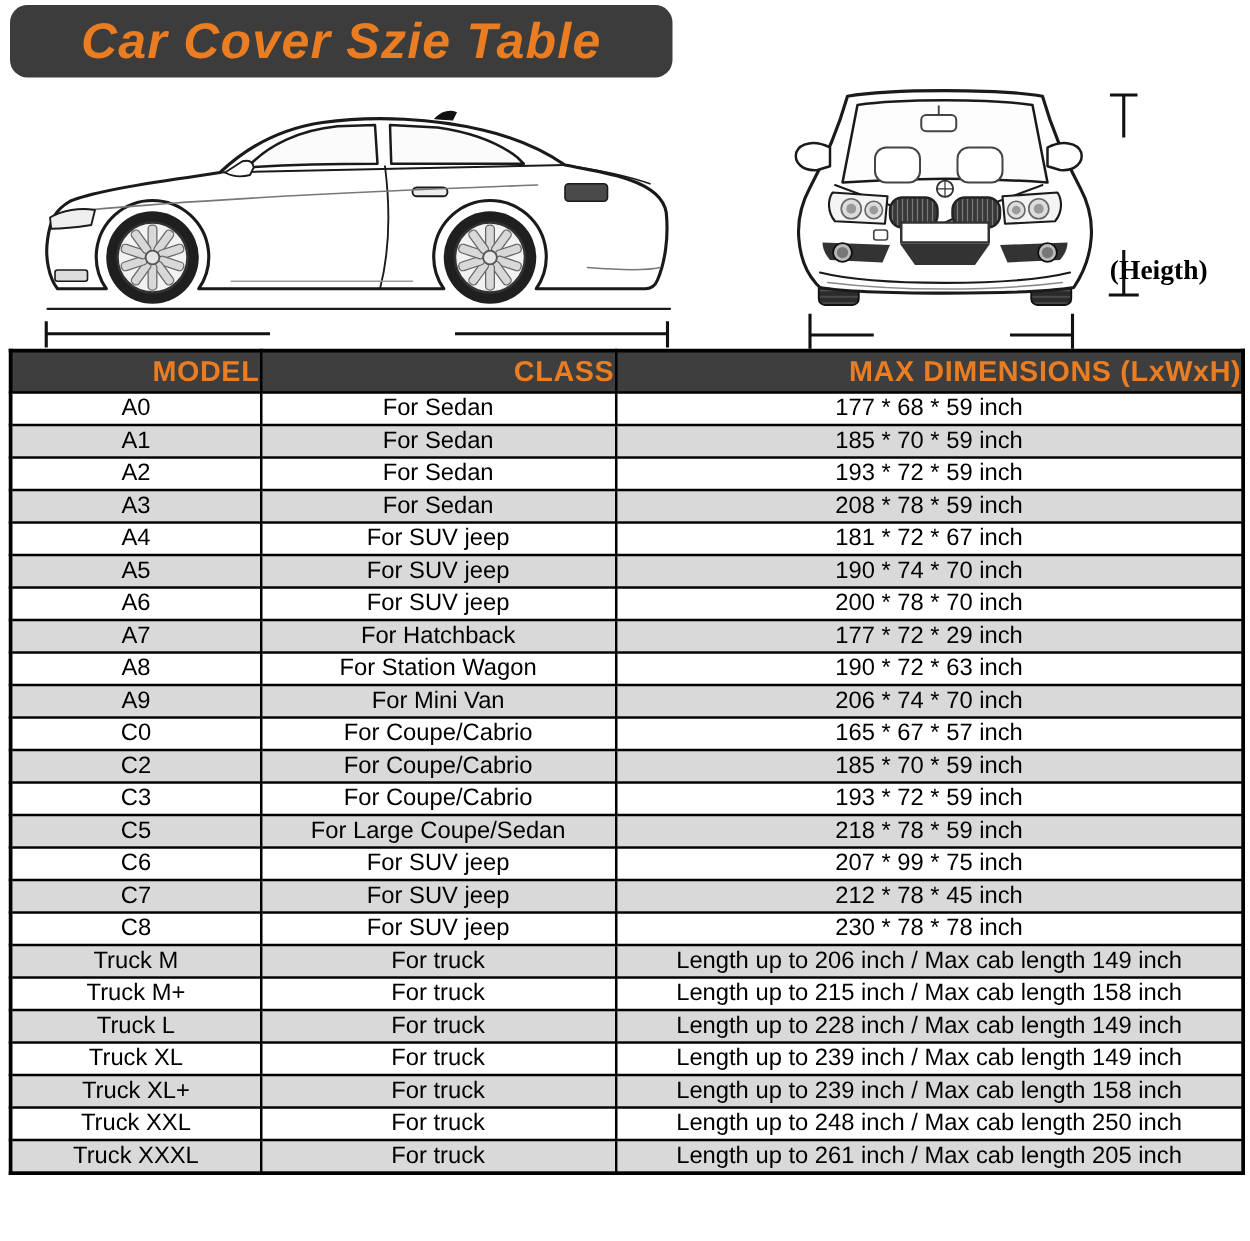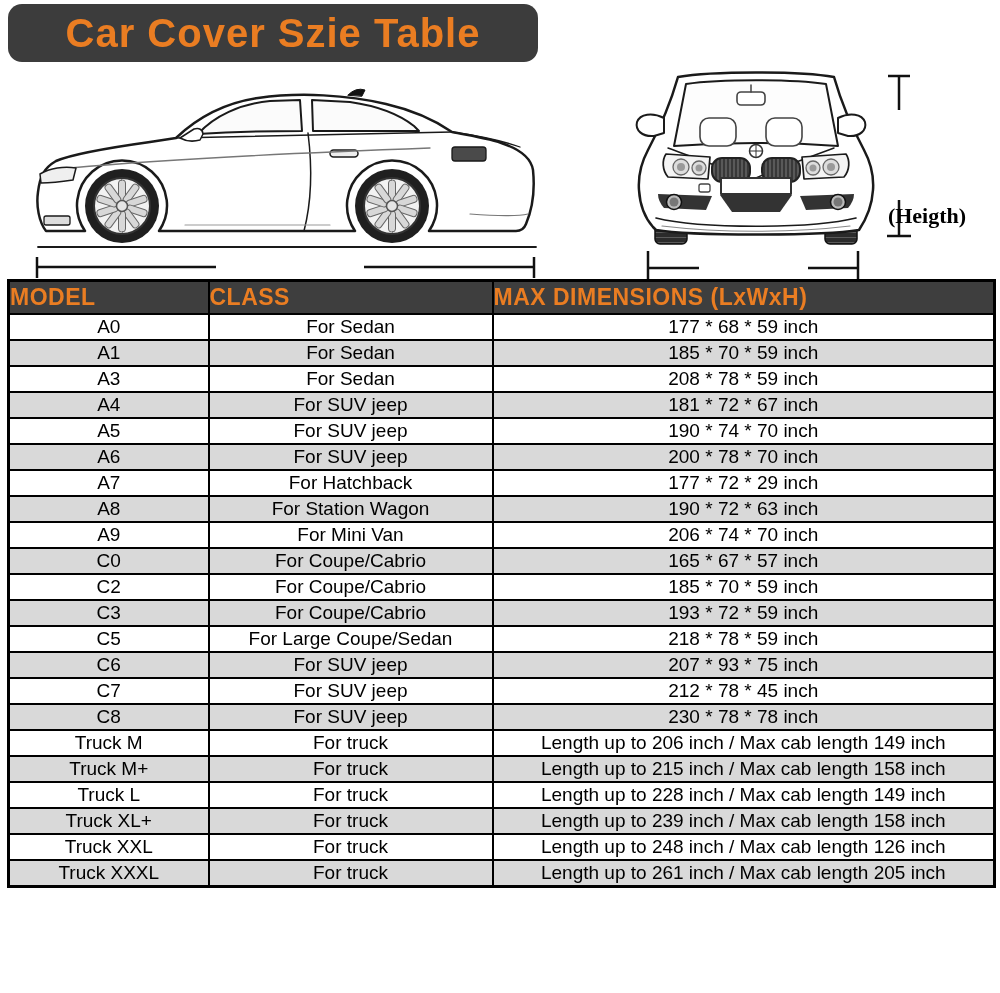--- a/index.html
+++ b/index.html
@@ -11,21 +11,21 @@
   }
   html,body{margin:0;padding:0;}
   body{
     width:1000px;height:993px;position:relative;overflow:hidden;
     background:#ffffff;font-family:"Liberation Sans","DejaVu Sans",sans-serif;
   }
   
   .banner{
     position:absolute;left:8px;top:4px;width:530px;height:58px;
     background:var(--banner-bg);border-radius:14px;
-    display:flex;align-items:center;justify-content:center;
+    display:flex;align-items:center;justify-content:center;font-style:italic;
   }
   .banner .title{
     color:var(--accent-orange);font-size:40px;font-weight:bold;letter-spacing:1px;
     white-space:nowrap;
   }
   
   .diagram{position:absolute;left:0;top:62px;width:1000px;height:217px;}
   .dim-label{
     position:absolute;font-weight:bold;color:#000;text-align:center;white-space:nowrap;
   }
@@ -34,21 +34,21 @@
   #height-label{left:870px;top:141px;width:114px;font-size:22px;font-family:Liberation Serif, serif;}
   
   .size-table{
     position:absolute;left:7px;top:279px;width:986px;
     border-collapse:collapse;table-layout:fixed;
     border:3px solid #000;
   }
   .size-table th{
     background:var(--header-bg);color:var(--accent-orange);
     font-size:23px;font-weight:bold;height:31px;border:2px solid #000;
-    text-align:left;padding:0;letter-spacing:0.5px;
+    text-align:right;padding:0;letter-spacing:0.5px;
   }
   .size-table td{
     font-size:19px;color:#000;height:24px;border:2px solid #000;
     text-align:center;padding:0;white-space:nowrap;overflow:hidden;
   }
   .size-table tbody tr:nth-child(even){background:var(--row-alt-gray);}
   .size-table tbody tr:nth-child(odd){background:#ffffff;}
 </style>
 </head>
 <body>
@@ -203,20 +203,25 @@
         <td>A0</td>
         <td>For Sedan</td>
         <td>177 * 68 * 59 inch</td>
       </tr>
       <tr>
         <td>A1</td>
         <td>For Sedan</td>
         <td>185 * 70 * 59 inch</td>
       </tr>
       <tr>
+        <td>A2</td>
+        <td>For Sedan</td>
+        <td>193 * 72 * 59 inch</td>
+      </tr>
+      <tr>
         <td>A3</td>
         <td>For Sedan</td>
         <td>208 * 78 * 59 inch</td>
       </tr>
       <tr>
         <td>A4</td>
         <td>For SUV jeep</td>
         <td>181 * 72 * 67 inch</td>
       </tr>
       <tr>
@@ -260,21 +265,21 @@
         <td>193 * 72 * 59 inch</td>
       </tr>
       <tr>
         <td>C5</td>
         <td>For Large Coupe/Sedan</td>
         <td>218 * 78 * 59 inch</td>
       </tr>
       <tr>
         <td>C6</td>
         <td>For SUV jeep</td>
-        <td>207 * 93 * 75 inch</td>
+        <td>207 * 99 * 75 inch</td>
       </tr>
       <tr>
         <td>C7</td>
         <td>For SUV jeep</td>
         <td>212 * 78 * 45 inch</td>
       </tr>
       <tr>
         <td>C8</td>
         <td>For SUV jeep</td>
         <td>230 * 78 * 78 inch</td>
@@ -288,28 +293,33 @@
         <td>Truck M+</td>
         <td>For truck</td>
         <td>Length up to 215 inch / Max cab length 158 inch</td>
       </tr>
       <tr>
         <td>Truck L</td>
         <td>For truck</td>
         <td>Length up to 228 inch / Max cab length 149 inch</td>
       </tr>
       <tr>
+        <td>Truck XL</td>
+        <td>For truck</td>
+        <td>Length up to 239 inch / Max cab length 149 inch</td>
+      </tr>
+      <tr>
         <td>Truck XL+</td>
         <td>For truck</td>
         <td>Length up to 239 inch / Max cab length 158 inch</td>
       </tr>
       <tr>
         <td>Truck XXL</td>
         <td>For truck</td>
-        <td>Length up to 248 inch / Max cab length 126 inch</td>
+        <td>Length up to 248 inch / Max cab length 250 inch</td>
       </tr>
       <tr>
         <td>Truck XXXL</td>
         <td>For truck</td>
         <td>Length up to 261 inch / Max cab length 205 inch</td>
       </tr>
     </tbody>
 </table>
 
 </body></html>

